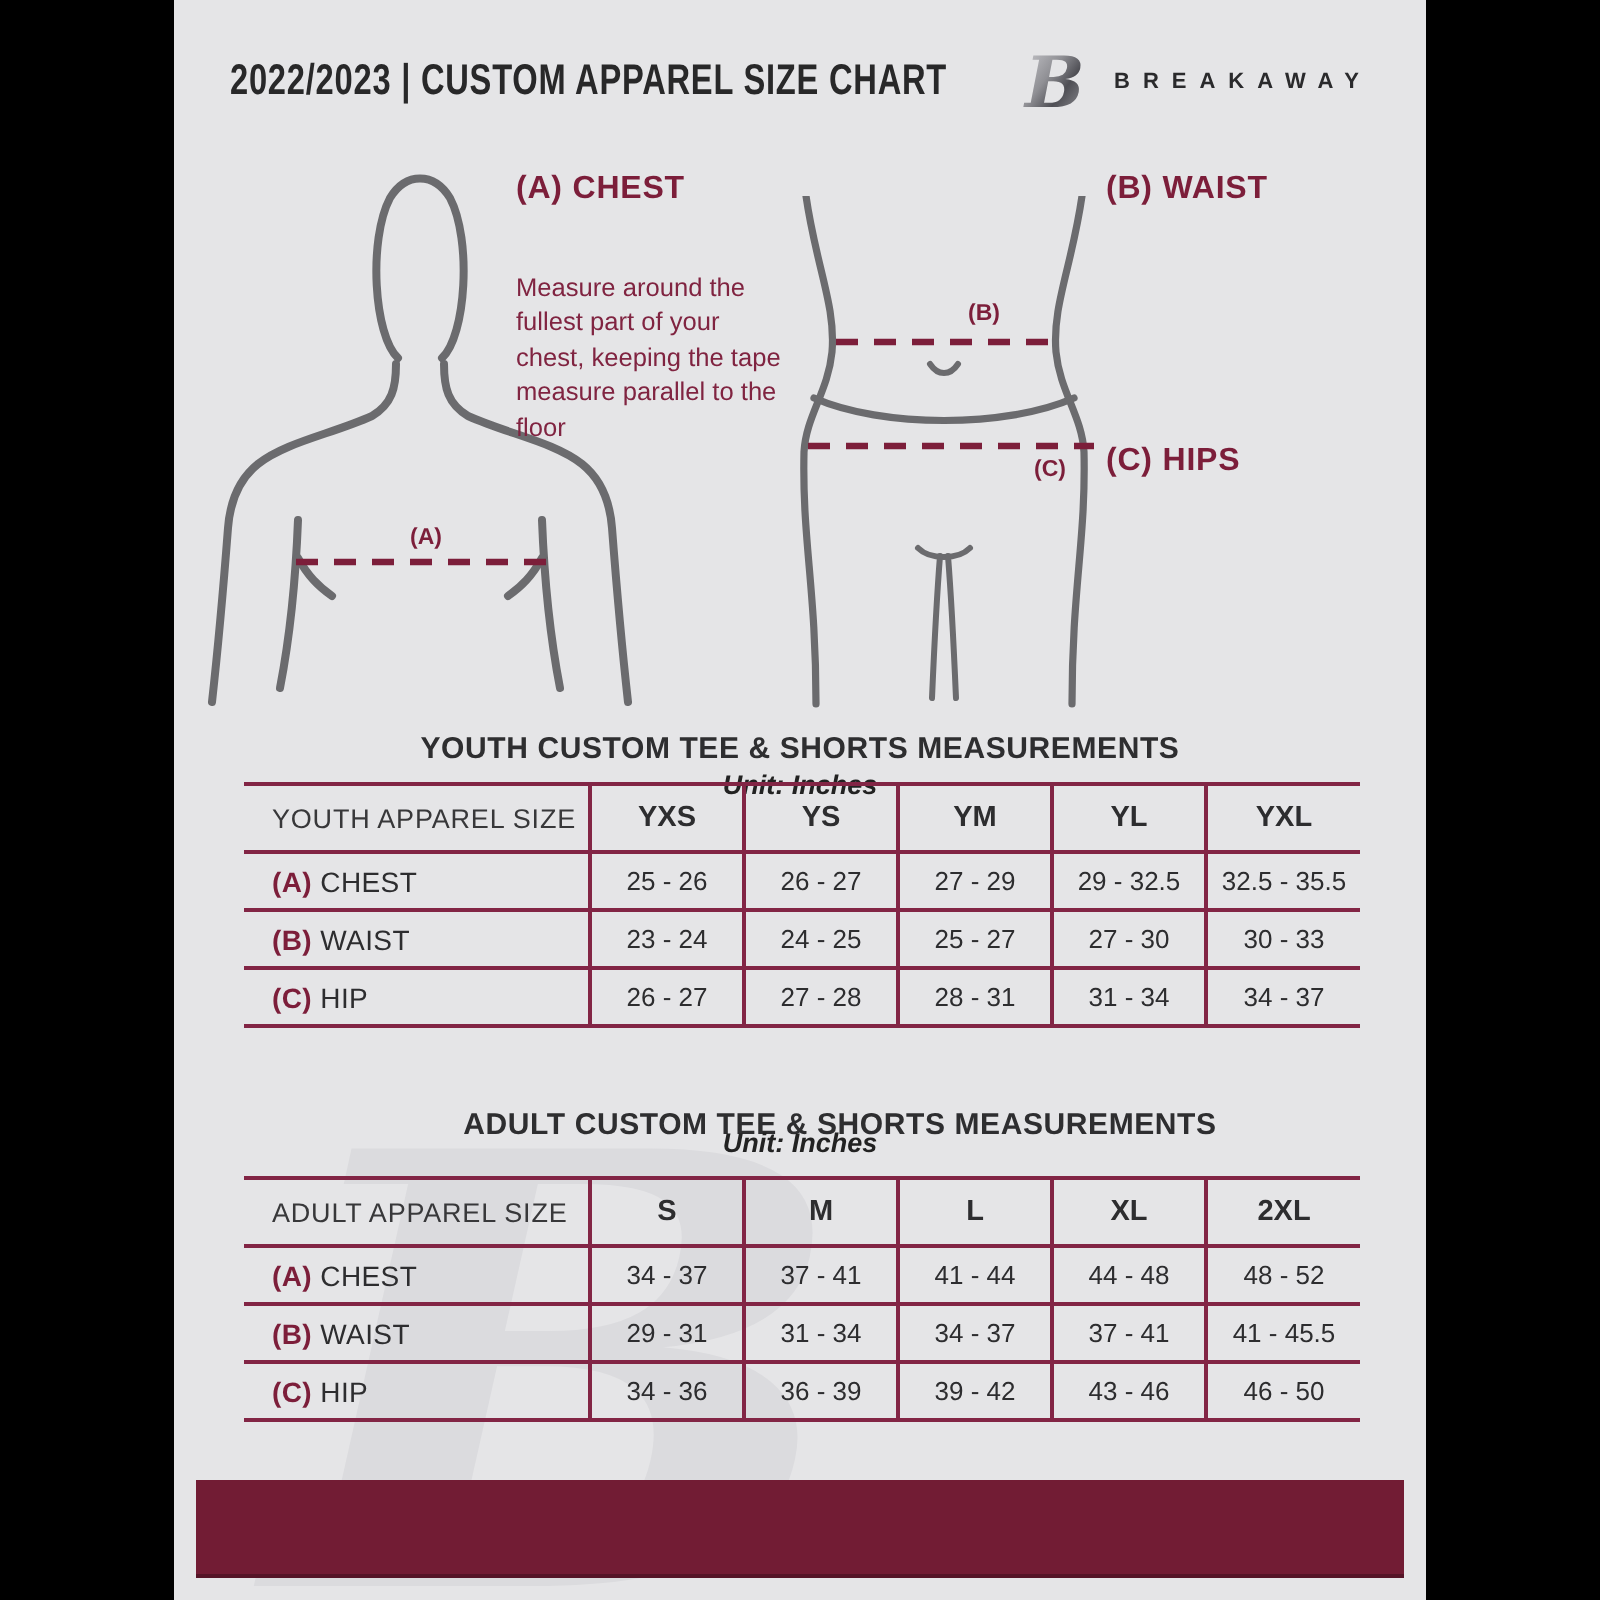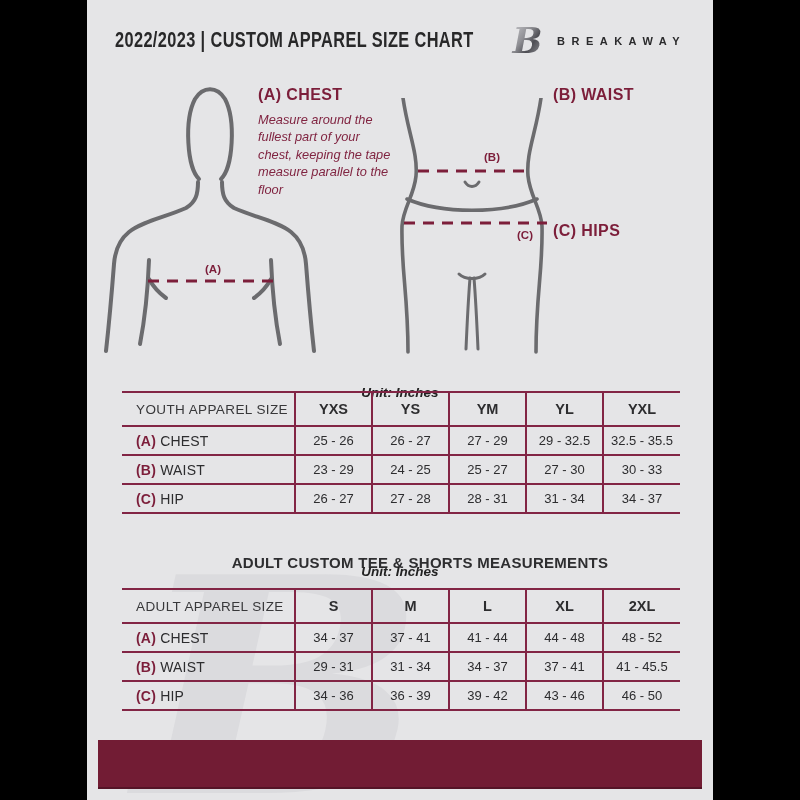--- a/index.html
+++ b/index.html
@@ -42,22 +42,22 @@
   .brand{
     position:absolute;left:470px;top:35px;z-index:2;
     font-size:11px;font-weight:bold;color:#2a2a2c;letter-spacing:6.5px;white-space:nowrap;
   }
   
   .sec-heading{
     position:absolute;z-index:2;font-size:16px;font-weight:bold;
     color:var(--maroon);letter-spacing:.4px;white-space:nowrap;
   }
   .sec-body{
-    position:absolute;z-index:2;font-size:12.8px;font-style:italic;
-    color:var(--maroon-body);line-height:1.36;white-space:pre-line;
+    position:absolute;z-index:2;font-size:12.8px;
+    color:var(--maroon-body);line-height:1.36;white-space:pre-line;margin-top:24px;
   }
   #chest-heading{left:171px;top:86px;}
   #chest-body{left:171px;top:111px;width:136px;}
   #waist-heading{left:466px;top:86px;}
   #waist-body{left:466px;top:111px;width:132px;}
   #hips-heading{left:466px;top:222px;}
   #hips-body{left:466px;top:247px;width:140px;}
   
   .fig{position:absolute;z-index:1;}
   #torso-figure{left:16px;top:78px;}
@@ -173,20 +173,21 @@
 
     <path d="M25,73 L139,73" stroke="#7c1e3a" stroke-width="3.2" stroke-dasharray="11 8"></path>
 
     <path d="M11,125 L154,125" stroke="#7c1e3a" stroke-width="3.2" stroke-dasharray="11 8"></path>
   </svg>
 
   <span id="label-a" class="fig-label">(A)</span>
   <span id="label-b" class="fig-label">(B)</span>
   <span id="label-c" class="fig-label">(C)</span>
 
+  <div id="youth-title" class="tbl-title">YOUTH CUSTOM TEE &amp; SHORTS MEASUREMENTS</div>
   <div id="youth-unit" class="tbl-unit">Unit: Inches</div>
   <div id="youth-table-wrap" class="tbl-wrap">
       <table class="size-table">
         <thead>
           <tr>
             <th class="label-col">YOUTH APPAREL SIZE</th>
             <th>YXS</th>
             <th>YS</th>
             <th>YM</th>
             <th>YL</th>
@@ -197,21 +198,21 @@
           <tr>
             <td class="label-col"><span class="prefix">(A)</span> CHEST</td>
             <td>25 - 26</td>
             <td>26 - 27</td>
             <td>27 - 29</td>
             <td>29 - 32.5</td>
             <td>32.5 - 35.5</td>
           </tr>
           <tr>
             <td class="label-col"><span class="prefix">(B)</span> WAIST</td>
-            <td>23 - 29</td>
+            <td>23 - 24</td>
             <td>24 - 25</td>
             <td>25 - 27</td>
             <td>27 - 30</td>
             <td>30 - 33</td>
           </tr>
           <tr>
             <td class="label-col"><span class="prefix">(C)</span> HIP</td>
             <td>26 - 27</td>
             <td>27 - 28</td>
             <td>28 - 31</td>

